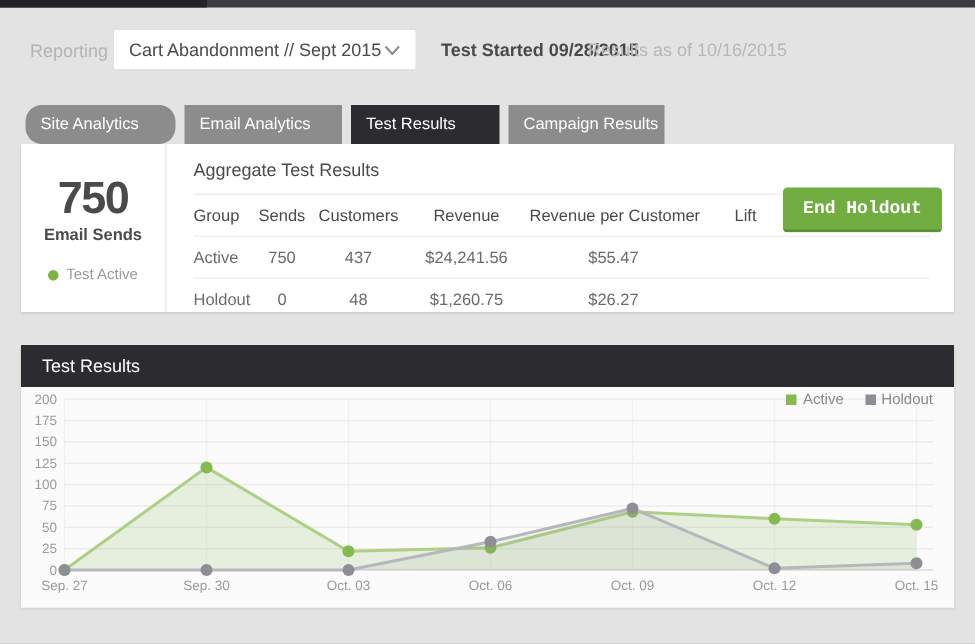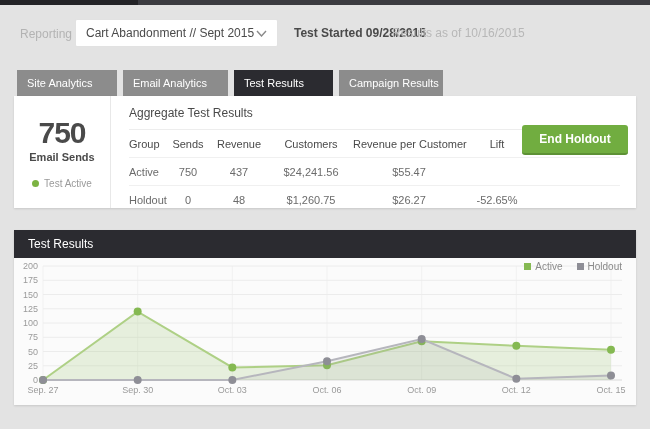--- a/index.html
+++ b/index.html
@@ -15,21 +15,21 @@
   .dropdown { position:absolute; left:75px; top:19px; width:203px; height:28px; background:#fff;
               border:1px solid #e2e2e2; border-radius:2px; display:flex; align-items:center;
               justify-content:space-between; padding:0 10px; font-size:12px; color:#4a4a4a; cursor:pointer; }
   .test-started { position:absolute; left:294px; top:26px; font-size:12px; font-weight:bold; color:#4a4a4a; }
   .results-asof { position:absolute; left:392px; top:26px; font-size:12px; color:#b7b7b7; }
 
   
   .tabs { position:absolute; left:17px; top:70px; display:flex; gap:6px; }
   .tab { height:26px; line-height:26px; padding-left:10px; background:#8c8c8c; color:#fff;
          font-size:11px; cursor:pointer; }
-  .tab:nth-child(1){ width:100px; }
+  .tab:nth-child(1){ width:100px;border-radius:11px; }
   .tab:nth-child(2){ width:105px; }
   .tab:nth-child(3){ width:99px; }
   .tab:nth-child(4){ width:104px; }
   .tab.active { background:#2b2b30; }
 
   
   .panel { position:absolute; left:14px; width:622px; background:#fff; box-shadow:0 1px 2px rgba(0,0,0,0.12); }
   .panel1 { top:96px; height:112px; }
   .panel2 { top:230px; height:175px; }
 
@@ -46,21 +46,21 @@
   .agg-main { position:absolute; left:98px; top:0; right:0; padding:10px 16px 0 17px; }
   .agg-title { font-size:12px; color:#4a4a4a; padding-bottom:9px; border-bottom:1px solid #ededed; }
   .agg-row { display:grid; grid-template-columns:38px 42px 60px 84px 112px 64px;
              border-bottom:1px solid #f0f0f0; height:28px; line-height:28px; font-size:11px; }
   .agg-row:last-child { border-bottom:none; }
   .agg-row div { text-align:center; color:#6b6b6b; white-space:nowrap; }
   .agg-row div:first-child { text-align:left; }
   .agg-row.head div { color:#4a4a4a; }
   .end-holdout { position:absolute; right:8px; top:29px; width:106px; height:30px; border:none;
                  border-bottom:2px solid #5d9135; border-radius:3px; color:#fff; font-size:12px;
-                 font-weight:bold; font-family:Liberation Sans, sans-serif; cursor:pointer; }
+                 font-weight:bold; font-family:Liberation Mono, monospace; cursor:pointer; }
 
   
   .panel2-bar { height:28px; background:#2b2b30; color:#fff; font-size:12px; line-height:28px; padding-left:14px; }
   .chart-wrap { position:relative; height:147px; background:#fbfbfb; }
   .legend { position:absolute; top:3px; right:14px; display:flex; gap:14px; align-items:center;
             font-size:10px; color:#8a8a8a; }
   .legend-item { display:flex; align-items:center; }
   .sw { width:7px; height:7px; display:inline-block; margin-right:4px; }
   svg text { font-family:"Liberation Sans", sans-serif; }
 </style>
@@ -100,40 +100,39 @@
         <span class="dot" style="background: rgb(124, 179, 66);"></span>
         <span>Test Active</span>
       </div>
     </div>
 
     <div class="agg-main">
       <div class="agg-title">Aggregate Test Results</div>
       <div class="agg-row head">
         <div>Group</div>
         <div>Sends</div>
+        <div>Customers</div>
         <div>Revenue</div>
-        <div>Customers</div>
         <div>Revenue per Customer</div>
         <div>Lift</div>
       </div>
       <div class="agg-row">
         <div>Active</div>
         <div>750</div>
         <div>437</div>
         <div>$24,241.56</div>
         <div>$55.47</div>
         <div></div>
       </div>
       <div class="agg-row">
         <div>Holdout</div>
         <div>0</div>
         <div>48</div>
         <div>$1,260.75</div>
         <div>$26.27</div>
-        <div>-52.65%</div>
       </div>
     </div>
 
     <button class="end-holdout" style="background: rgb(113, 173, 64);">End Holdout</button>
   </div>
 
   <div class="panel panel2">
     <div class="panel2-bar">
       <span>Test Results</span>
     </div>

